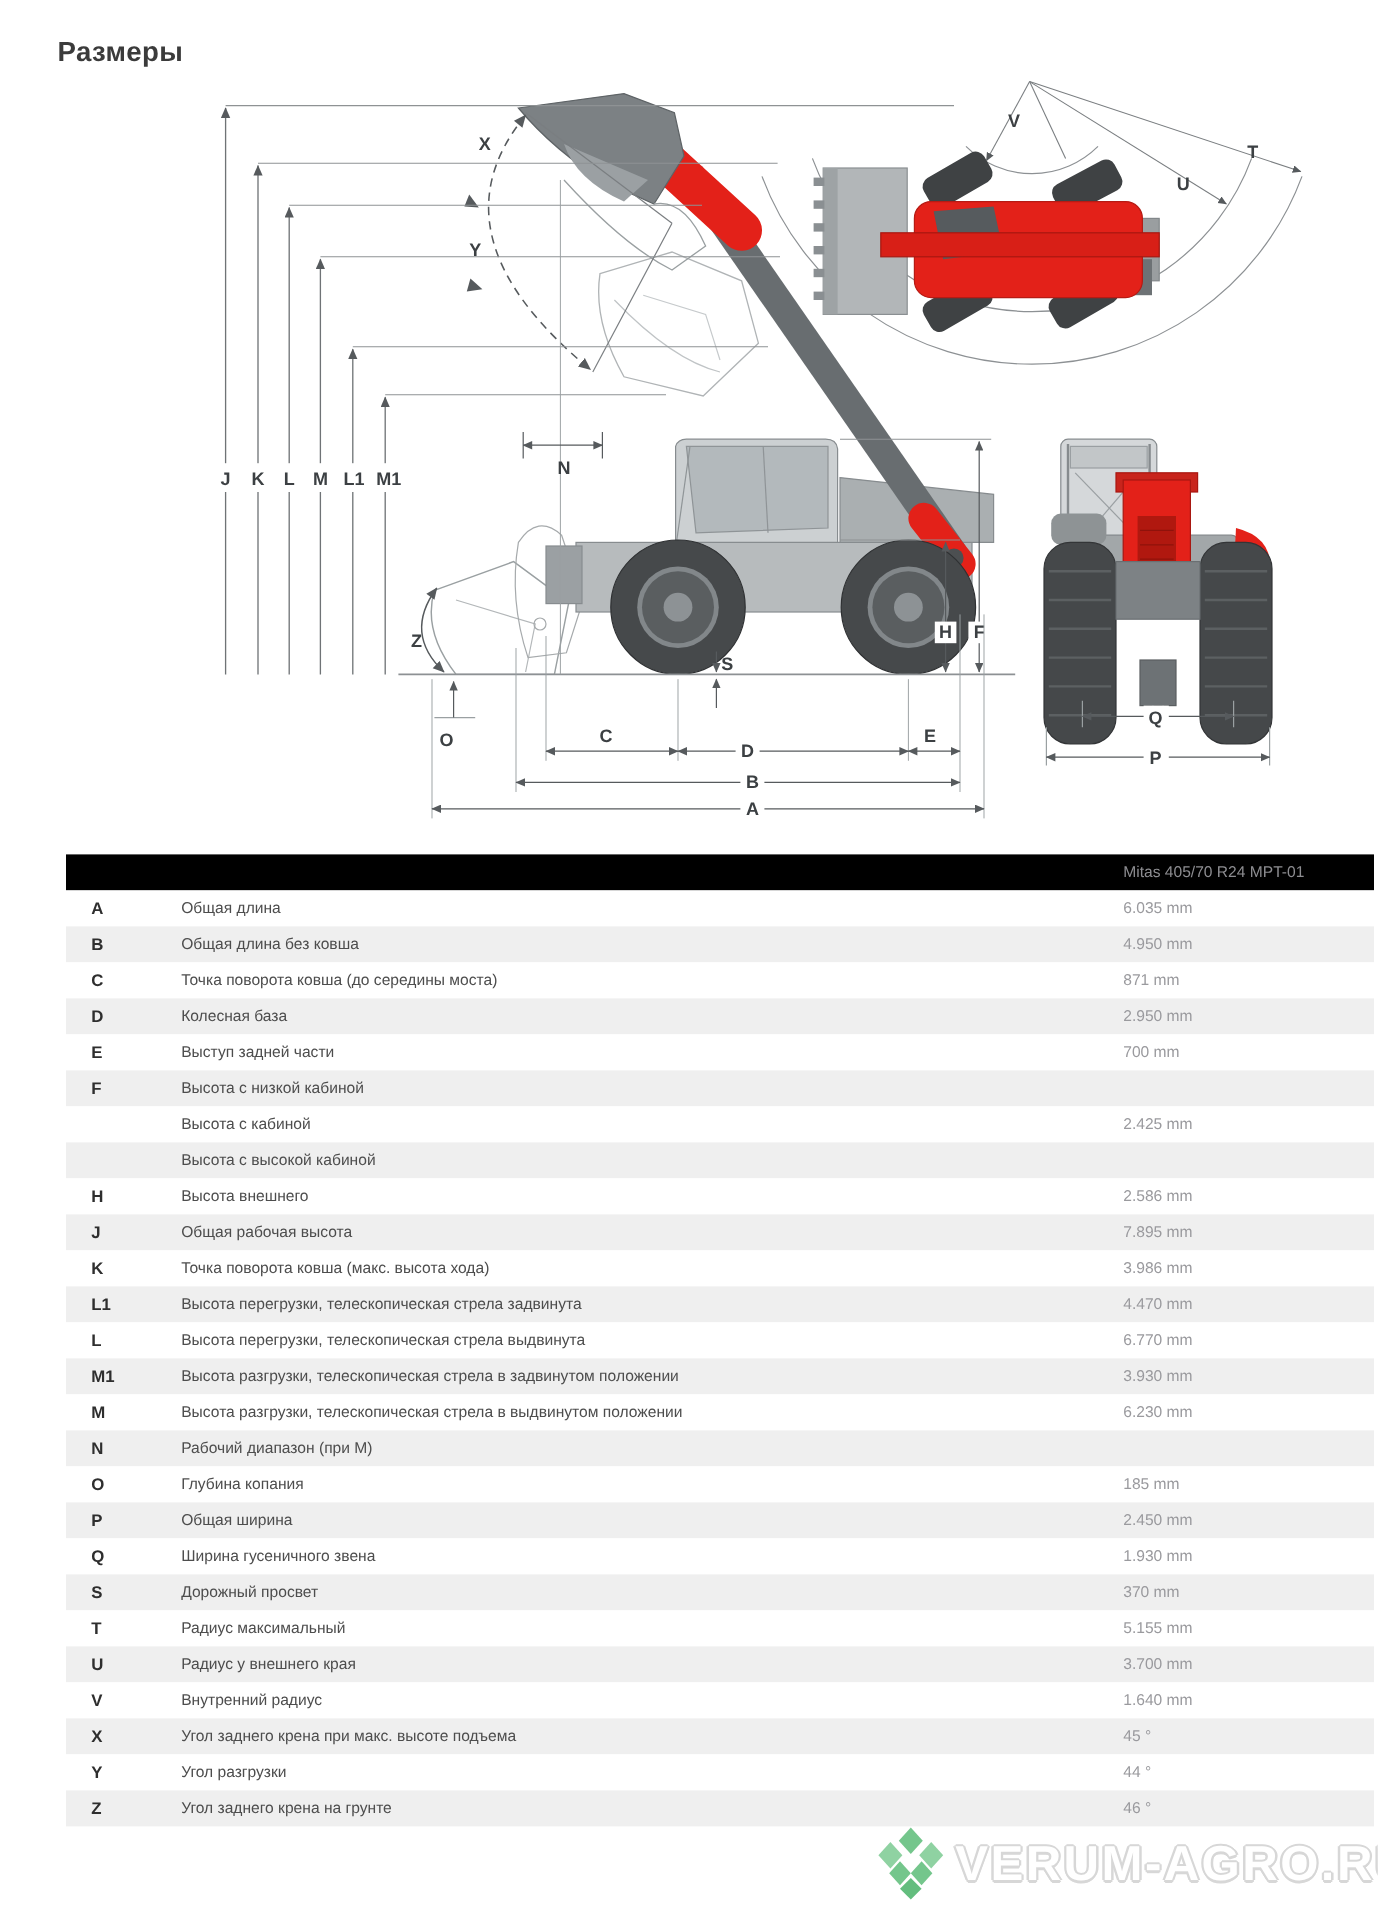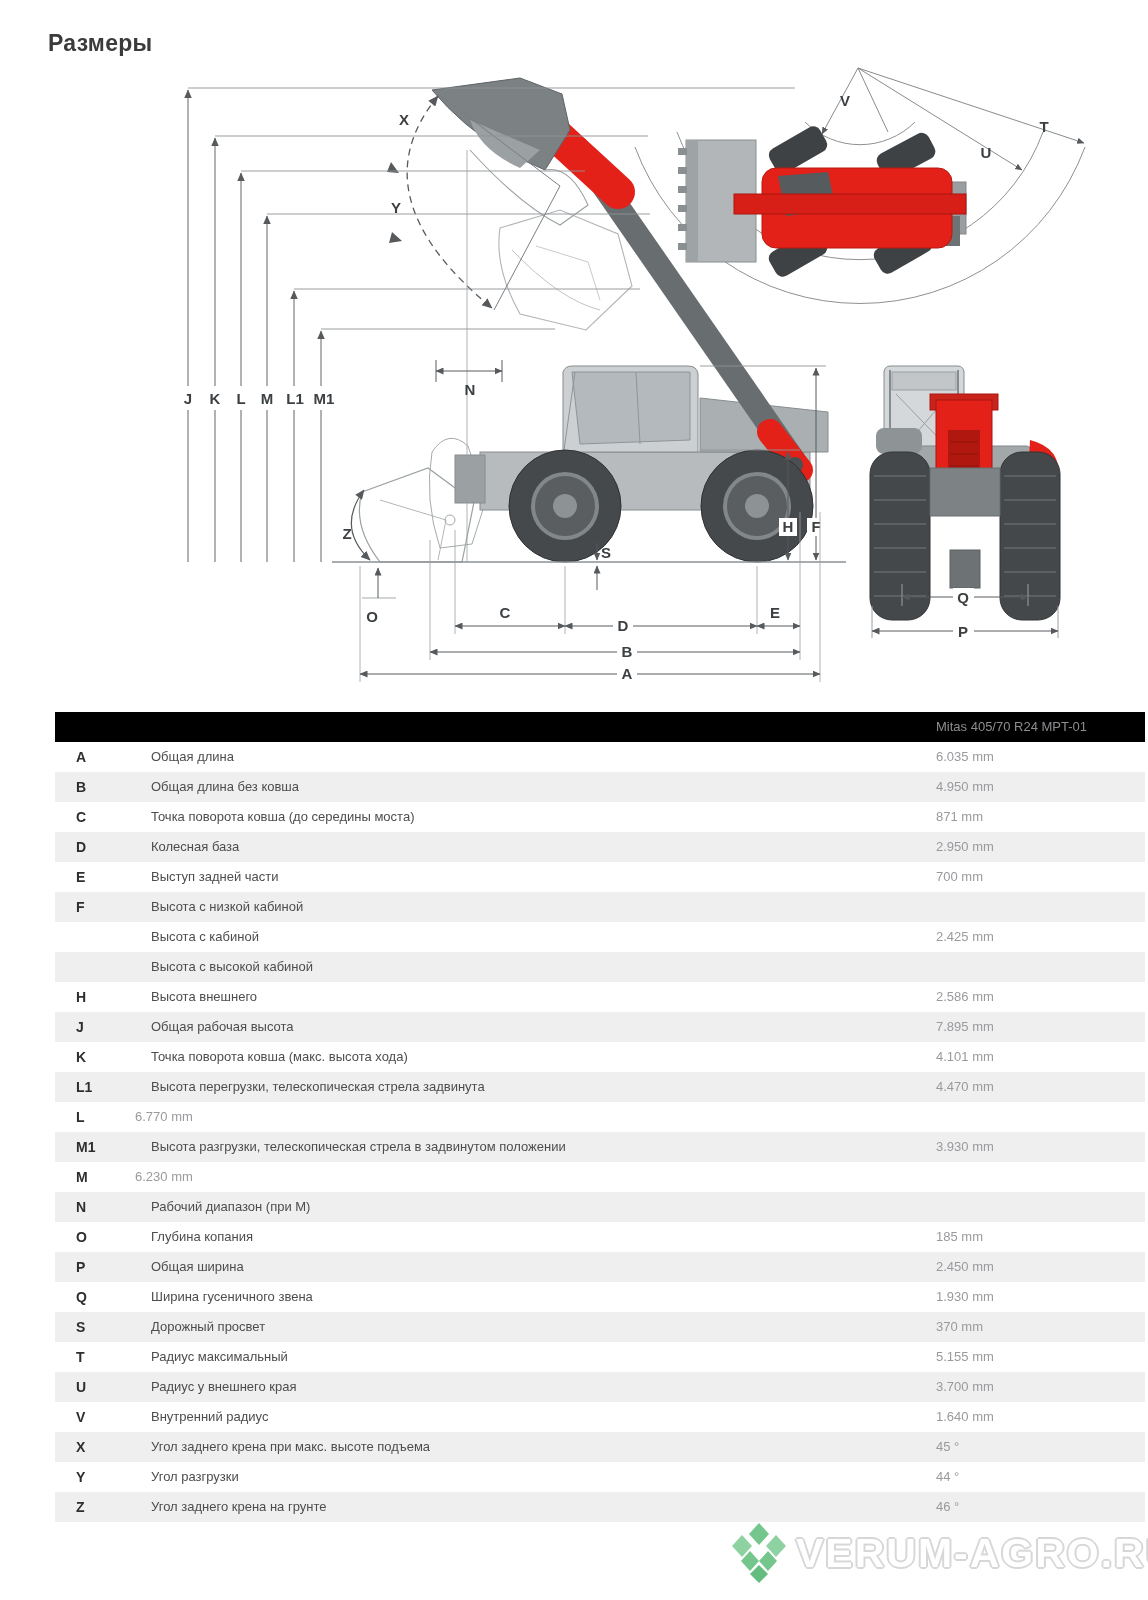--- a/index.html
+++ b/index.html
@@ -344,42 +344,44 @@
 
   <div class="trow alt">
     <div class="c-key">J</div>
     <div class="c-label">Общая рабочая высота</div>
     <div class="c-val">7.895 mm</div>
   </div>
 
   <div class="trow">
     <div class="c-key">K</div>
     <div class="c-label">Точка поворота ковша (макс. высота хода)</div>
-    <div class="c-val">4.101 mm</div>
+    <div class="c-val">3.986 mm</div>
   </div>
 
   <div class="trow alt">
     <div class="c-key">L1</div>
     <div class="c-label">Высота перегрузки, телескопическая стрела задвинута</div>
     <div class="c-val">4.470 mm</div>
   </div>
 
   <div class="trow">
     <div class="c-key">L</div>
+    <div class="c-label">Высота перегрузки, телескопическая стрела выдвинута</div>
     <div class="c-val">6.770 mm</div>
   </div>
 
   <div class="trow alt">
     <div class="c-key">M1</div>
     <div class="c-label">Высота разгрузки, телескопическая стрела в задвинутом положении</div>
     <div class="c-val">3.930 mm</div>
   </div>
 
   <div class="trow">
     <div class="c-key">M</div>
+    <div class="c-label">Высота разгрузки, телескопическая стрела в выдвинутом положении</div>
     <div class="c-val">6.230 mm</div>
   </div>
 
   <div class="trow alt">
     <div class="c-key">N</div>
     <div class="c-label">Рабочий диапазон (при M)</div>
     <div class="c-val"></div>
   </div>
 
   <div class="trow">

